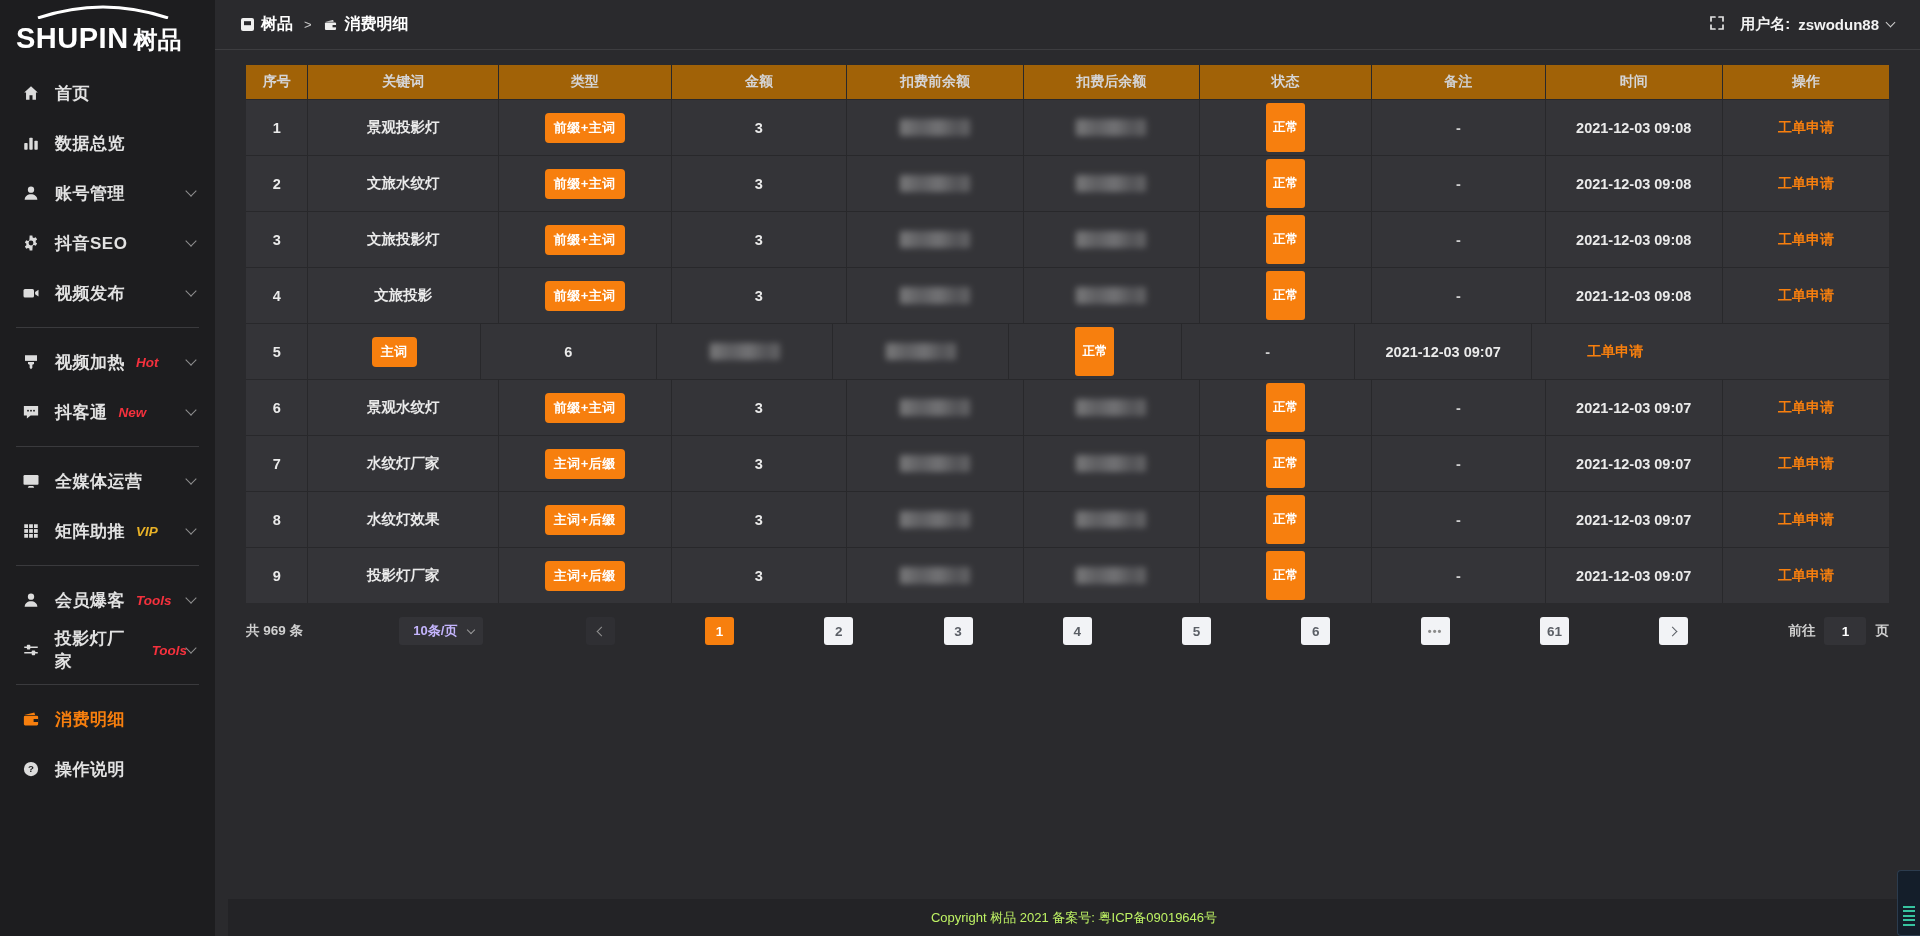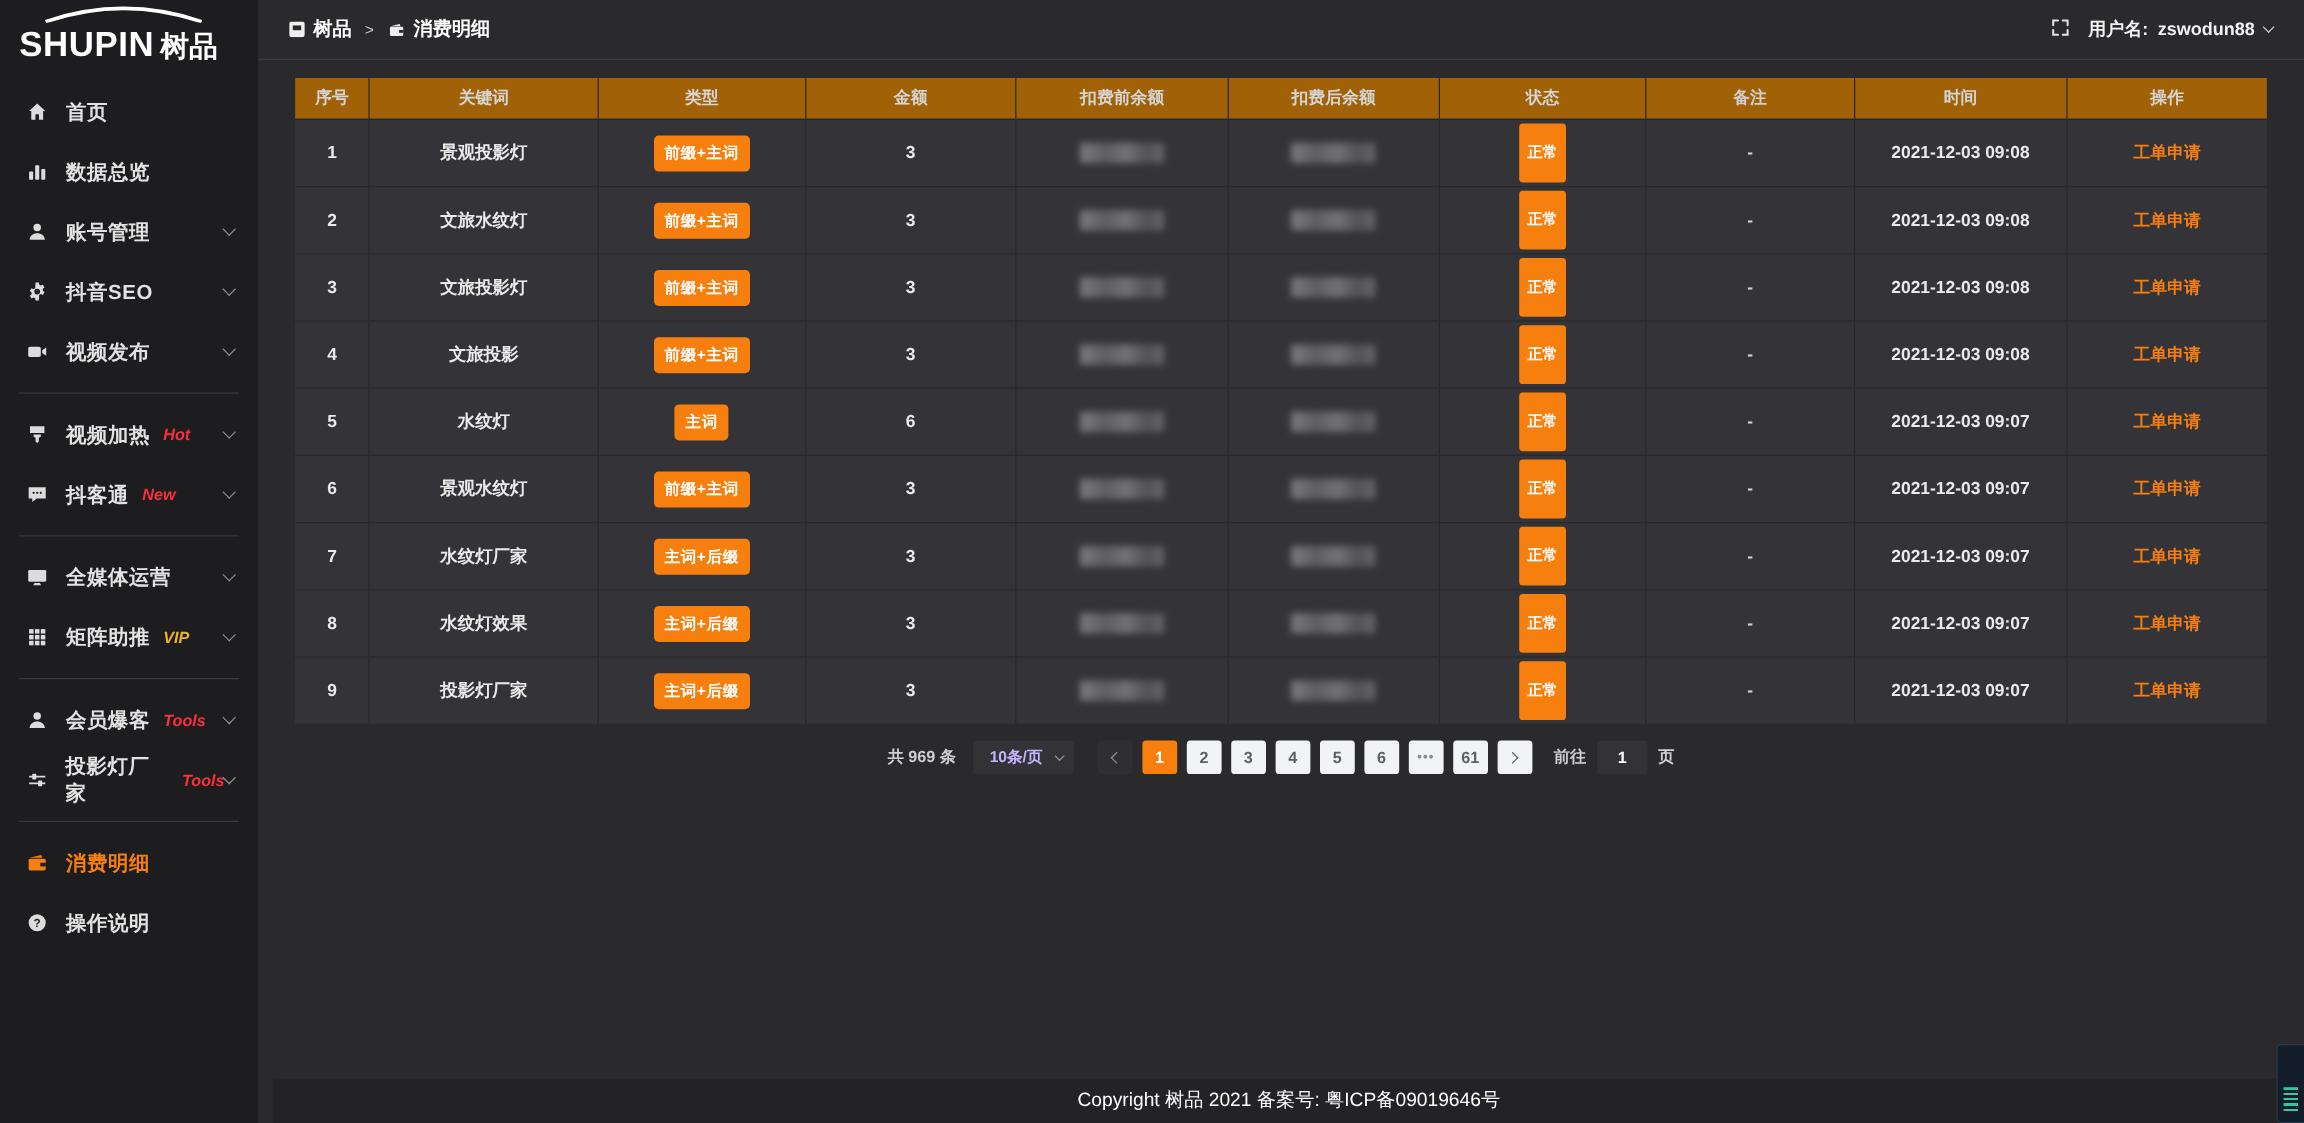--- a/index.html
+++ b/index.html
@@ -58,39 +58,39 @@
   .c-idx{width:3.8%;}  .c-kw{width:11.6%;} .c-type{width:10.5%;} .c-amt{width:10.7%;}
   .c-pre{width:10.75%;} .c-post{width:10.7%;} .c-status{width:10.5%;} .c-remark{width:10.55%;}
   .c-time{width:10.8%;} .c-op{width:10.1%;}
   .badge-type{background:var(--accent);color:#fff;font-size:13px;font-weight:700;padding:6px 9px;border-radius:4px;letter-spacing:.5px;}
   .badge-status{background:var(--accent);color:#fff;font-size:12.5px;font-weight:700;padding:16px 7px;border-radius:3px;}
   .blur-block{width:70px;height:17px;border-radius:2px;filter:blur(3px);opacity:.7;
     background:linear-gradient(90deg,#9a9a9a,#6f6f72 30%,#8d8d8f 55%,#5f5f62 80%,#7c7c7e);}
   .c-remark{color:#cfcfcf;}
   .op-link{color:var(--accent);font-size:14px;font-weight:700;cursor:pointer;text-decoration:none;}
   
-  .pager{display:flex;align-items:center;justify-content:center;gap:8px;margin-top:13px;height:30px;}
+  .pager{display:flex;align-items:center;justify-content:space-between;gap:20px;margin-top:13px;height:30px;}
   .pager-total{font-size:13.5px;color:#cfcfcf;font-weight:600;margin-right:6px;}
   .size-select{position:relative;background:#333337;border-radius:3px;height:28px;padding:0 26px 0 14px;
     display:flex;align-items:center;font-size:13px;font-weight:600;color:#c4b5fd;cursor:pointer;margin-right:12px;}
   .sel-caret{position:absolute;right:9px;top:10px;width:6px;height:6px;border-right:1.4px solid #9a9a9a;border-bottom:1.4px solid #9a9a9a;transform:rotate(45deg);}
   .pg-btn{min-width:29px;height:28px;padding:0 5px;border-radius:3px;background:#f2f3f6;color:#5b5f66;
     display:flex;align-items:center;justify-content:center;font-size:13.5px;font-weight:700;cursor:pointer;}
   .pg-btn.dark{background:#2f2f33;color:#909090;}
   .pg-btn.active{background:var(--accent);color:#fff;}
   .pg-arrow{width:7px;height:7px;border-right:1.8px solid currentColor;border-bottom:1.8px solid currentColor;}
   .pg-arrow.left{transform:rotate(135deg);margin-left:3px;}
   .pg-arrow.right{transform:rotate(-45deg);margin-right:3px;}
   .pg-dots{letter-spacing:1px;font-size:11px;color:#8a8a8a;}
   .goto{display:flex;align-items:center;gap:9px;font-size:13.5px;font-weight:600;color:#cfcfcf;margin-left:10px;}
   .goto input{width:42px;height:28px;background:#333337;border:none;border-radius:3px;color:#fff;
     text-align:center;font-size:13.5px;font-weight:700;font-family:inherit;outline:none;}
   
   .footer{position:absolute;left:228px;right:0;bottom:0;height:37px;background:#232326;
-    display:flex;align-items:center;justify-content:center;font-size:16px;color:#ffffff;}
+    display:flex;align-items:center;justify-content:center;font-size:13px;color:#bef264;}
   
   .float-widget{position:absolute;right:0;bottom:0;width:23px;height:66px;background:#141e2a;
     border:1px solid #2c3c4e;border-right:none;border-radius:4px 0 0 4px;z-index:10;
     display:flex;flex-direction:column;justify-content:flex-end;padding-bottom:7px;}
   .float-widget .stripes{height:22px;margin:0 5px;background:repeating-linear-gradient(180deg,#37c4a0 0 2px,transparent 2px 4.5px);}
 </style>
 </head>
 <body>
 
 <div class="sidebar">
@@ -399,21 +399,20 @@
         </div>
       <div class="td c-remark">-</div>
       <div class="td c-time">2021-12-03 09:08</div>
       <div class="td c-op">
           <a class="op-link">工单申请</a>
         </div>
     </div>
 
     <div class="t-row">
       <div class="td c-idx">5</div>
-      <div class="td c-kw">水纹灯</div>
       <div class="td c-type">
           <span class="badge-type">主词</span>
         </div>
       <div class="td c-amt">6</div>
       <div class="td c-pre">
           <span class="blur-block"></span>
         </div>
       <div class="td c-post">
           <span class="blur-block"></span>
         </div>

